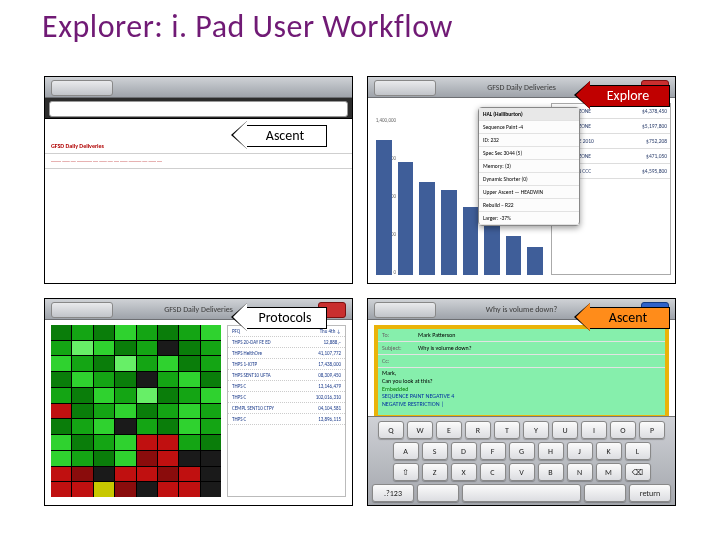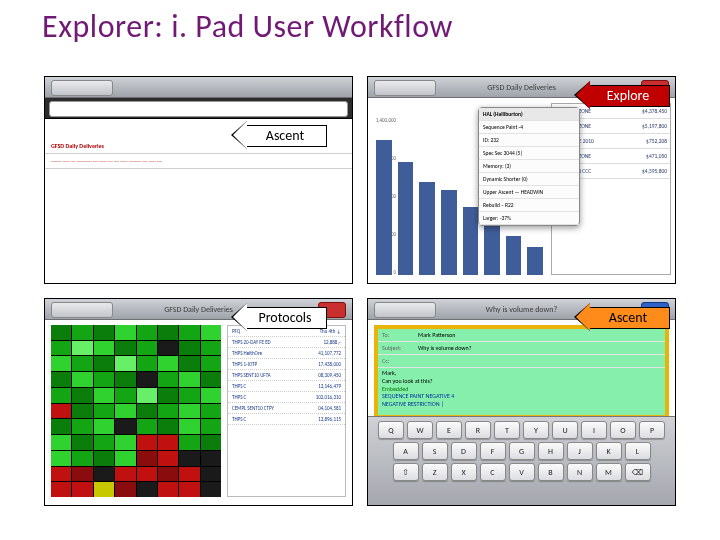--- a/index.html
+++ b/index.html
@@ -321,20 +321,27 @@
             <div class="key">⇧</div>
             <div class="key">Z</div>
             <div class="key">X</div>
             <div class="key">C</div>
             <div class="key">V</div>
             <div class="key">B</div>
             <div class="key">N</div>
             <div class="key">M</div>
             <div class="key">⌫</div>
           </div>
+          <div class="row">
+            <div class="key wide">.?123</div>
+            <div class="key wide"></div>
+            <div class="key xwide"></div>
+            <div class="key wide"></div>
+            <div class="key wide">return</div>
+          </div>
         </div>
 
       <div class="arrow-body share-fill" style="left:220px;top:8px;width:80px;background:#ff8c1a"></div>
       <div class="arrow-head" style="left:206px;top:4px;border-right:16px solid #000"></div>
       <div class="arrow-head" style="left:208px;top:4px;border-right:14px solid #ff8c1a"></div>
       <div class="label" style="left:220px;top:10px;width:80px">Ascent</div>
     </div>
 
   </div>
 </div>

